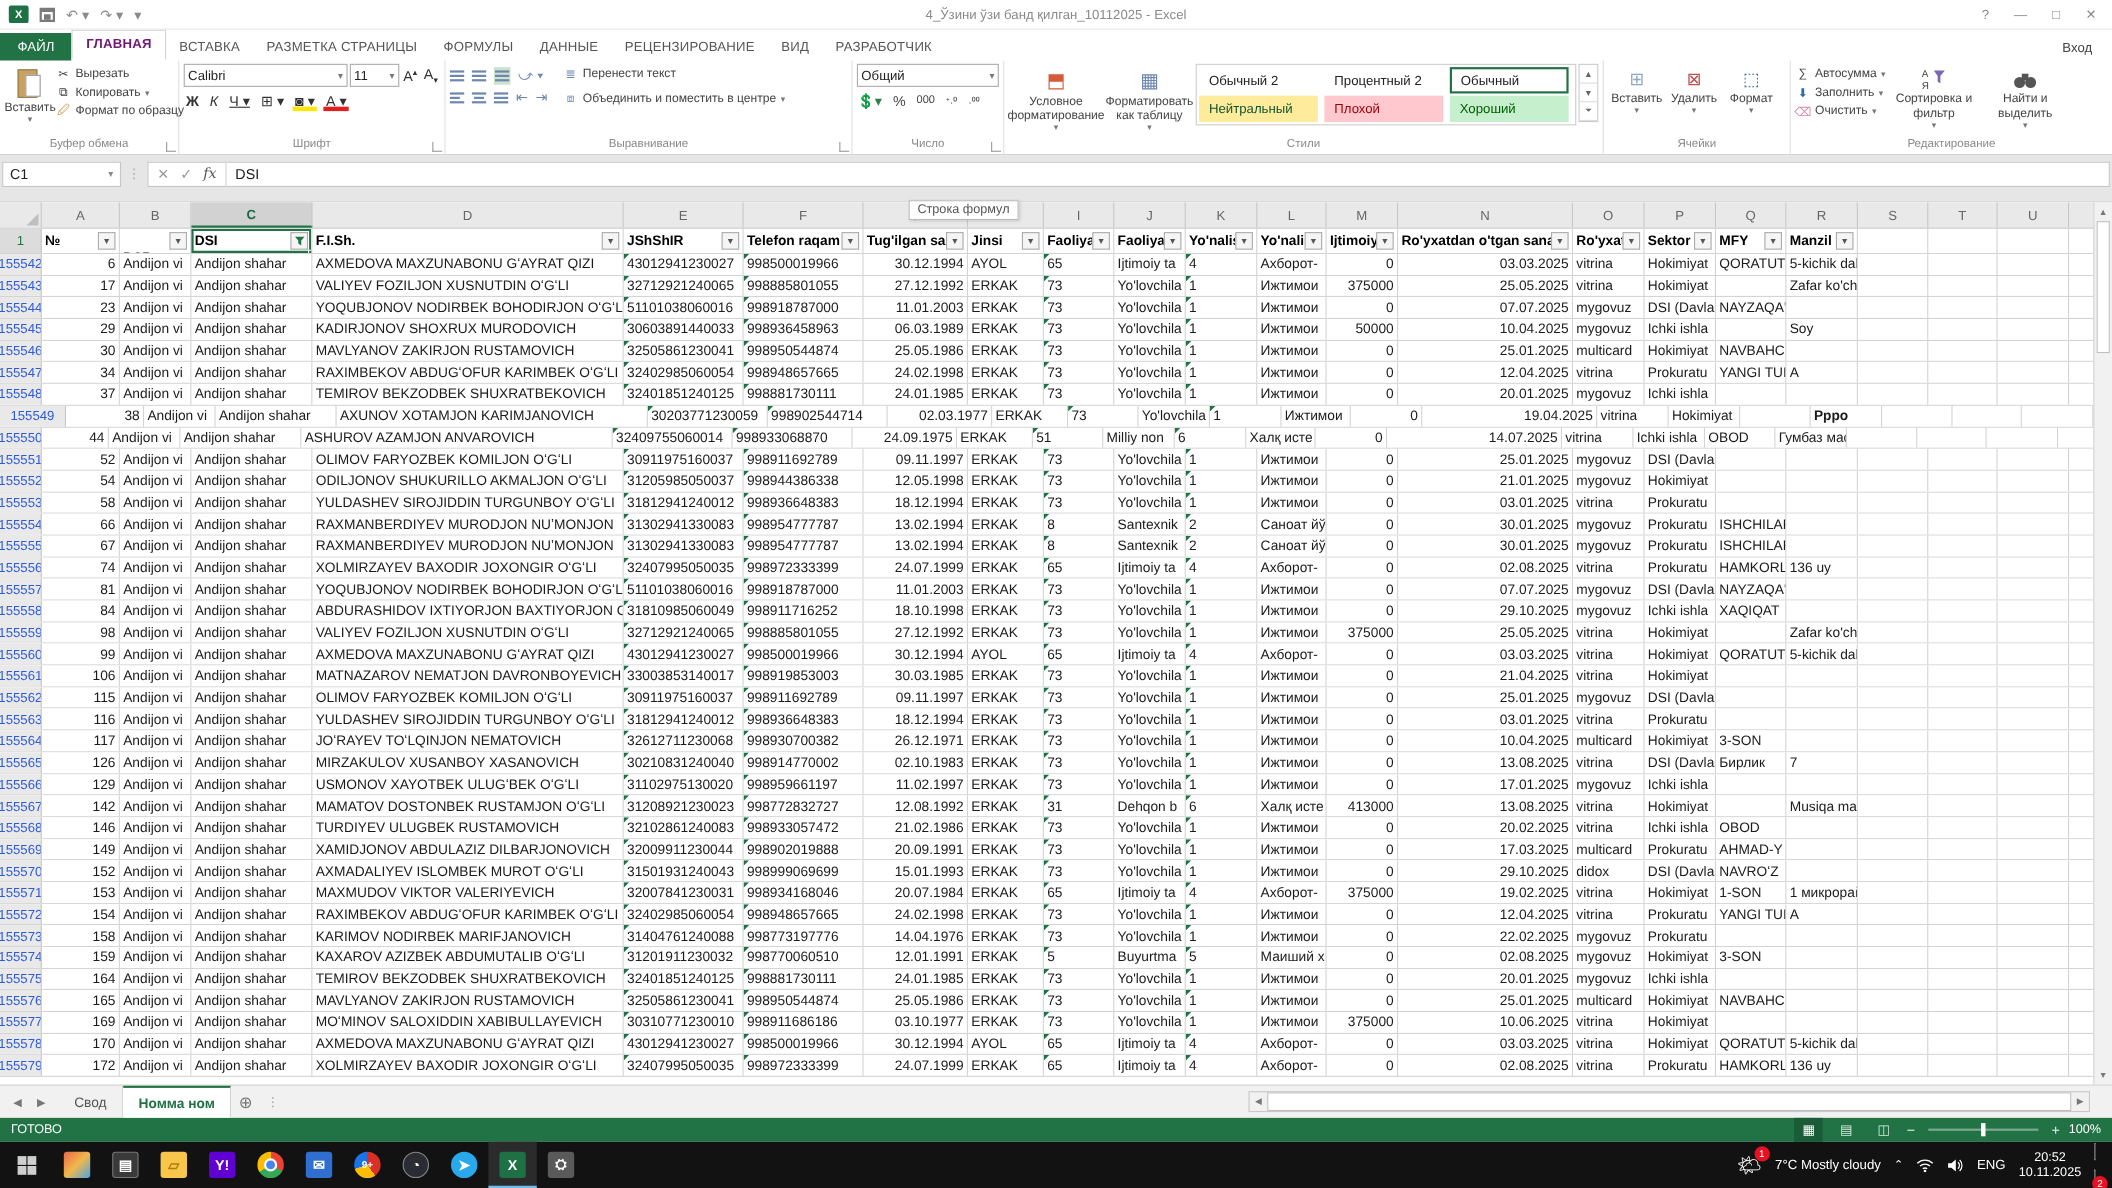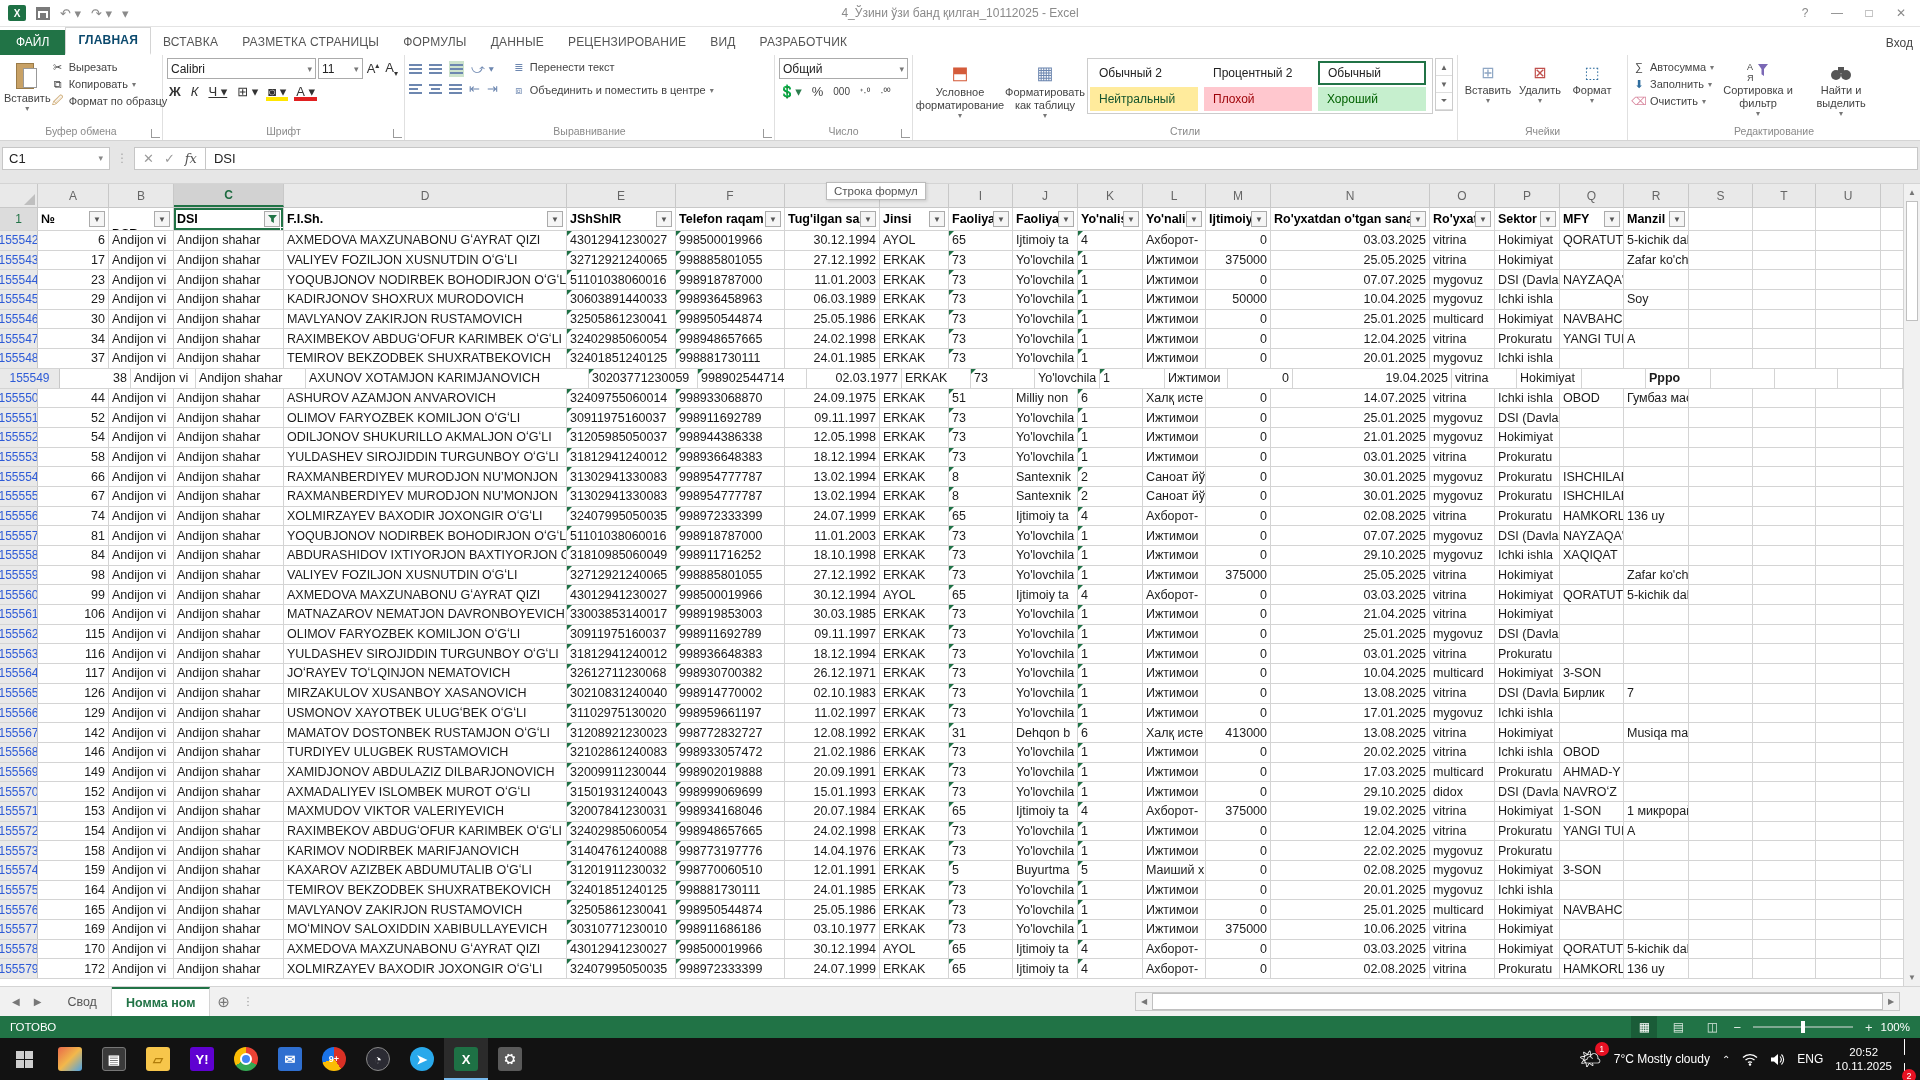--- a/index.html
+++ b/index.html
@@ -16,22 +16,22 @@
   .save-ic:after { content:""; position:absolute; left:2px; bottom:0; width:6px; height:5px; background:#7a7a7a; }
   .qbtn { color:#8a8a8a; font-size:13px; }
   .title-text { position:absolute; left:0; right:0; text-align:center; color:#8a8a8a; font-size:12px; pointer-events:none; }
   .winctl { margin-left:auto; display:flex; align-items:center; gap:2px; padding-right:4px; }
   .winctl span { width:30px; text-align:center; color:#8a8a8a; font-size:12px; }
 
   
   #tabrow { height:28px; background:#fff; display:flex; align-items:flex-end; position:relative; }
   .ftab { background:#217346; color:#fff; padding:5px 16px 6px; font-size:12px; }
   .rtab { padding:5px 12px 6px; font-size:12px; color:#555; letter-spacing:.2px; }
-  .rtab.active { color:#0c4a6e; border:1px solid #d4d4d4; border-bottom:2px solid #fff; background:#fff; font-weight:bold; }
-  .signin { position:absolute; right:7px; bottom:5px; color:#444; font-size:12px; }
+  .rtab.active { color:#701a75; border:1px solid #d4d4d4; border-bottom:2px solid #fff; background:#fff; font-weight:bold; }
+  .signin { position:absolute; right:18px; bottom:5px; color:#444; font-size:12px; }
 
   
   #ribbon { height:86px; background:#fff; border-bottom:1px solid #d4d4d4; display:flex; }
   .rgroup { position:relative; border-right:1px solid #e0e0e0; display:flex; flex-direction:column; }
   .rg-body { flex:1; display:flex; align-items:flex-start; padding:3px 4px 0; }
   .rg-label { height:15px; text-align:center; font-size:10.5px; color:#8a8a8a; position:relative; }
   .dlg { position:absolute; right:2px; bottom:2px; width:9px; height:9px; border-left:1px solid #9a9a9a; border-bottom:1px solid #9a9a9a; font-size:7px; color:#9a9a9a; }
   .bigbtn { display:flex; flex-direction:column; align-items:center; width:54px; padding-top:2px; font-size:11px; color:#444; }
   .paste-ic { width:26px; height:32px; position:relative; }
   .paste-ic .board { position:absolute; left:2px; top:3px; width:18px; height:26px; background:#c8a165; border:1px solid #9a7b48; }
@@ -700,21 +700,21 @@
         <div class="gc" style="width: 65px;">vitrina</div>
         <div class="gc" style="width: 65px;">Hokimiyat</div>
         <div class="gc" style="width: 64px;"></div>
         <div class="gc" style="width: 65px; font-weight: bold;">Pppo</div>
         <div class="gc" style="width: 64px;"></div>
         <div class="gc" style="width: 63px;"></div>
         <div class="gc" style="width: 65px;"></div>
       </div>
       <div class="grow" style="height: 19.7px;">
         <div class="gc rn" style="width: 38px;">155550</div>
-        <div class="gc num" style="width: 71px;">44</div>
+        <div class="gc num" style="width: 61px;">44</div>
         <div class="gc" style="width: 65px;">Andijon vi</div>
         <div class="gc" style="width: 110px;">Andijon shahar</div>
         <div class="gc" style="width: 283px;">ASHUROV AZAMJON ANVAROVICH</div>
         <div class="gc tri" style="width: 109px;">32409755060014</div>
         <div class="gc tri" style="width: 109px;">998933068870</div>
         <div class="gc num" style="width: 95px;">24.09.1975</div>
         <div class="gc" style="width: 69px;">ERKAK</div>
         <div class="gc tri" style="width: 64px;">51</div>
         <div class="gc" style="width: 65px;">Milliy non</div>
         <div class="gc tri" style="width: 65px;">6</div>

